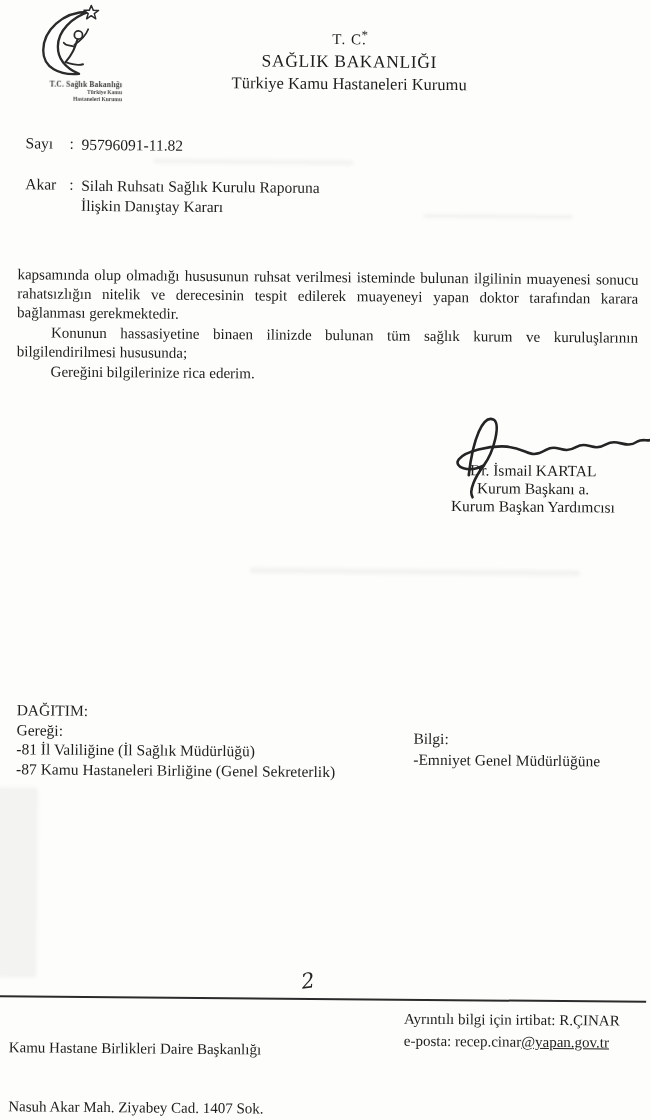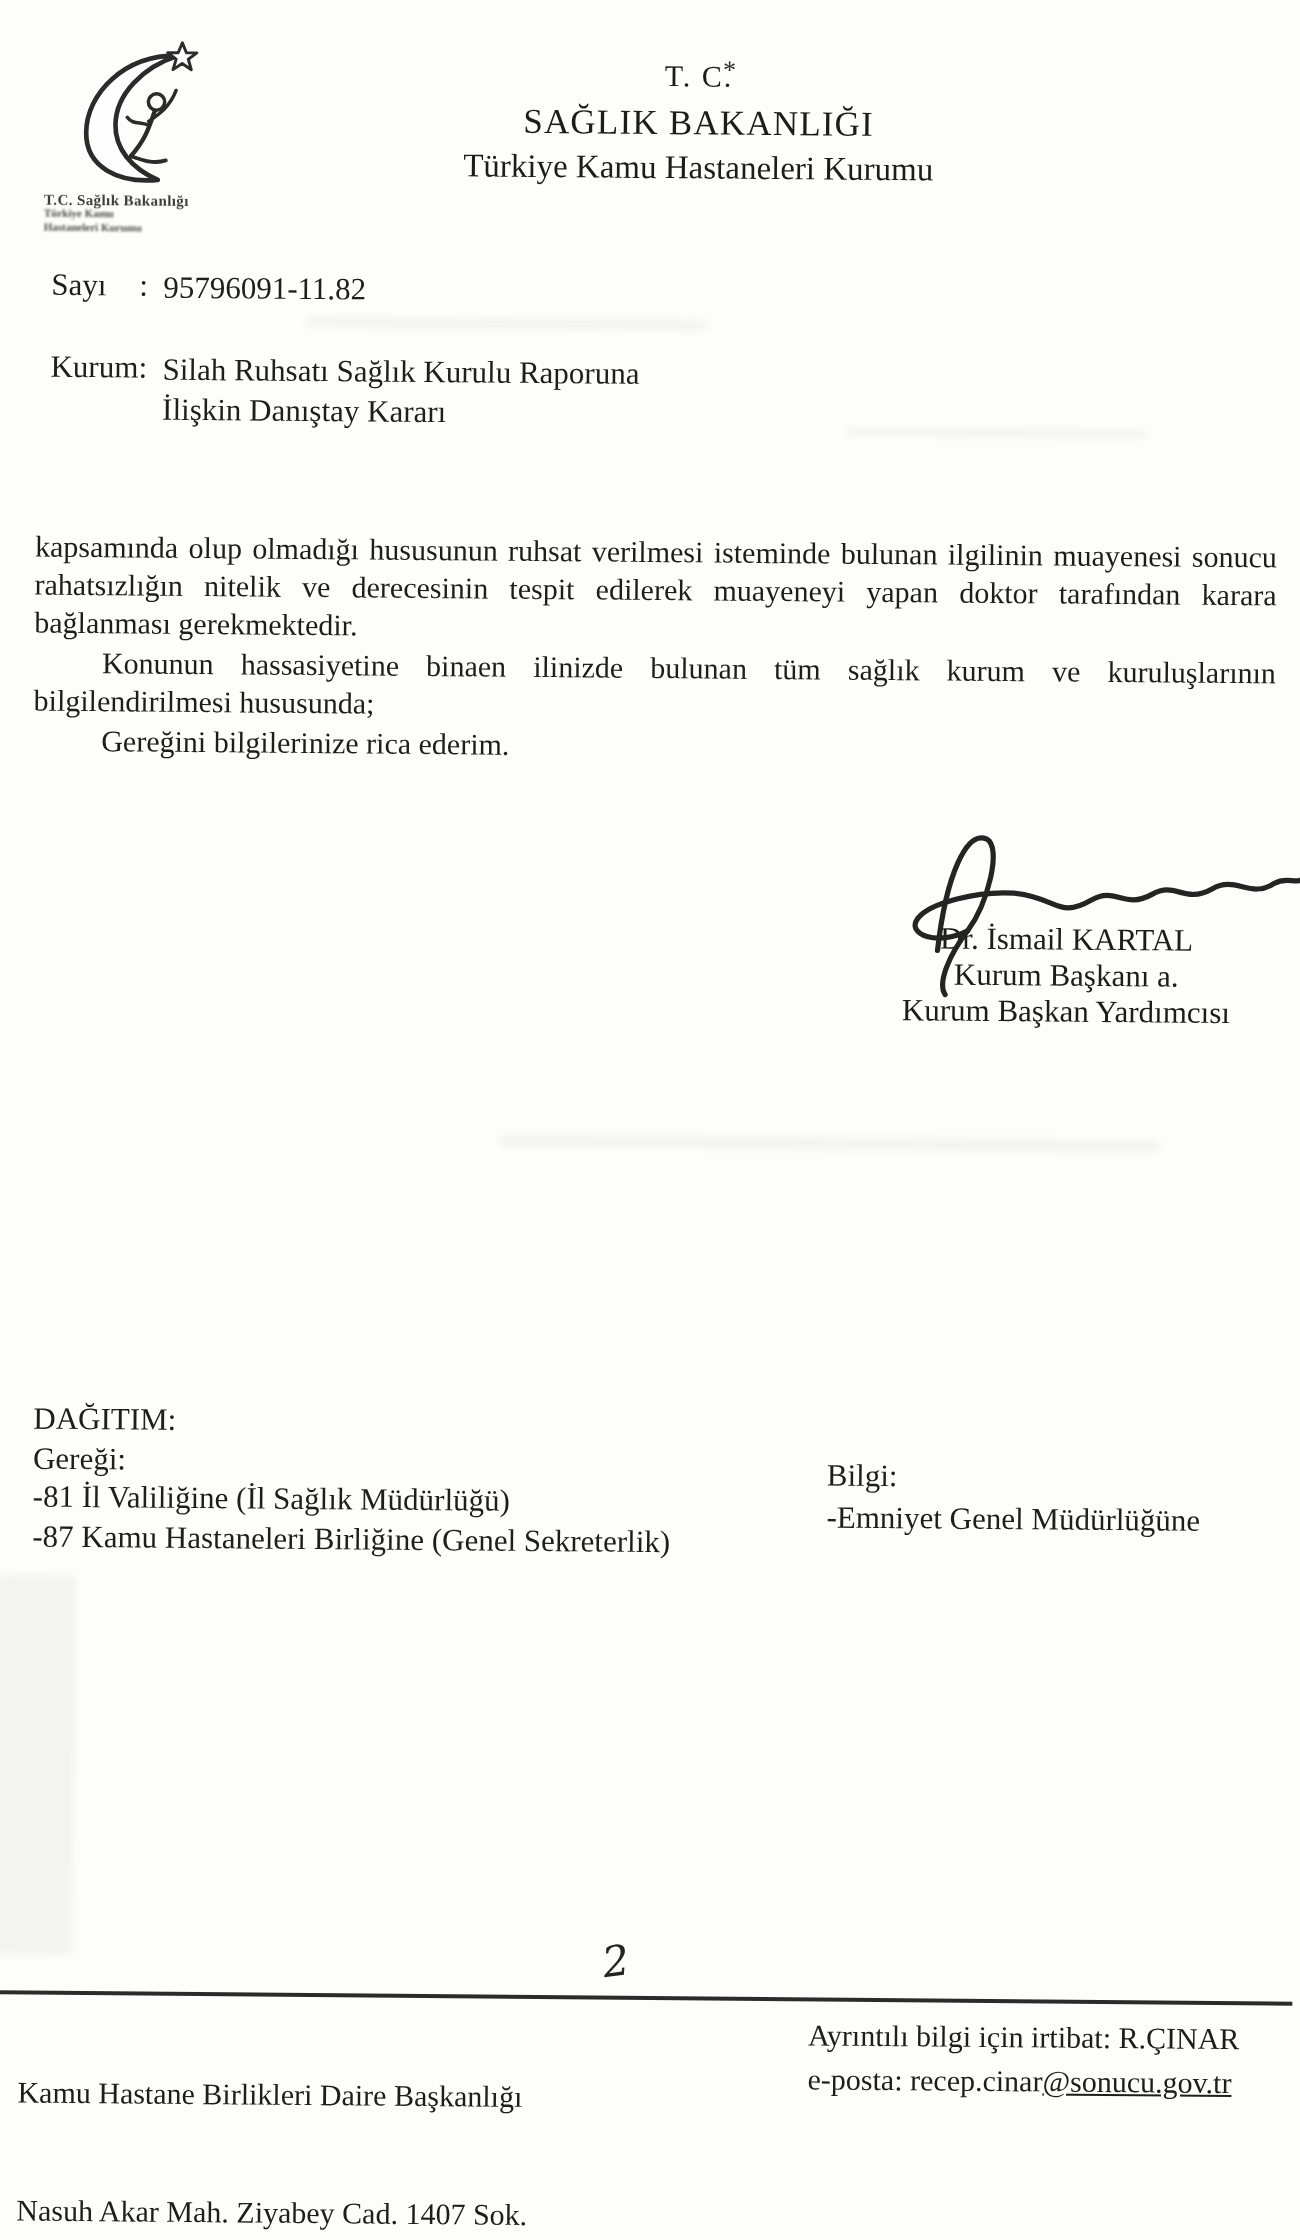--- a/index.html
+++ b/index.html
@@ -8,21 +8,21 @@
     width:650px; height:1120px;
     margin:0 auto;
     background:#fdfdfb;
     overflow:hidden;
     color:#1f1f1f;
     font-family:"Liberation Serif","DejaVu Serif",serif;
   }
   .tilt { position:absolute; inset:0; transform:rotate(0.5deg); transform-origin:325px 560px; }
 
   
-  .emblem { position:absolute; left:18px; top:22px; width:100px; text-align:left; }
+  .emblem { position:absolute; left:18px; top:6px; width:100px; text-align:right; }
   .emblem svg { display:block; margin:0 auto; }
   .emblem-cap1 { font-size:7.5px; font-weight:bold; color:#3c3c3c; letter-spacing:.2px;
                  filter:blur(.35px); margin-top:2px; }
   .emblem-cap2 { font-size:5.5px; font-weight:bold; color:#4a4a4a; filter:blur(.4px); line-height:6.5px; }
 
   .letterhead { position:absolute; left:160px; top:30px; width:370px; text-align:center; color:#1c1c1c; }
   .lh1 { font-size:15px; line-height:19px; letter-spacing:1px; }
   .lh2 { font-size:17.5px; line-height:24px; letter-spacing:.6px; }
   .lh3 { font-size:16.5px; line-height:21px; }
   .asterisk { position:absolute; left:357px; top:27px; font-size:13px; color:#2a2a2a; }
@@ -98,21 +98,21 @@
     </div>
     <span class="asterisk">*</span>
 
     <div class="meta">
       <div class="meta-row">
         <span class="meta-label">Sayı</span>
         <span class="meta-colon">:</span>
         <span class="meta-value">95796091-11.82</span>
       </div>
       <div class="meta-row">
-        <span class="meta-label">Kurum</span>
+        <span class="meta-label">Akar</span>
         <span class="meta-colon">:</span>
         <span class="meta-value">
           <div>Silah Ruhsatı Sağlık Kurulu Raporuna</div>
           <div>İlişkin Danıştay Kararı</div>
         </span>
       </div>
     </div>
 
     <div class="body-text">
       <p>kapsamında olup olmadığı hususunun ruhsat verilmesi isteminde bulunan ilgilinin muayenesi sonucu rahatsızlığın nitelik ve derecesinin tespit edilerek muayeneyi yapan doktor tarafından karara bağlanması gerekmektedir.</p>
@@ -147,21 +147,21 @@
     <div class="footer-rule"></div>
 
     <div class="footer-left">
       <div>Kamu Hastane Birlikleri Daire Başkanlığı</div>
       <div>Nasuh Akar Mah. Ziyabey Cad. 1407 Sok.</div>
       
       
     </div>
     <div class="footer-right">
       <div>Ayrıntılı bilgi için irtibat: R.ÇINAR</div>
-      <div><span>e-posta: recep.cinar</span><span class="underlined">@sonucu.gov.tr</span></div>
+      <div><span>e-posta: recep.cinar</span><span class="underlined">@yapan.gov.tr</span></div>
     </div>
 
     <div class="smudge" style="left:150px; top:160px; width:200px; height:5px;"></div>
     <div class="smudge" style="left:420px; top:213px; width:150px; height:4px;"></div>
     <div class="smudge" style="left:250px; top:568px; width:330px; height:6px;"></div>
     <div class="smudge" style="left:0px; top:790px; width:40px; height:190px;"></div>
 
   </div>
 </div>
 

